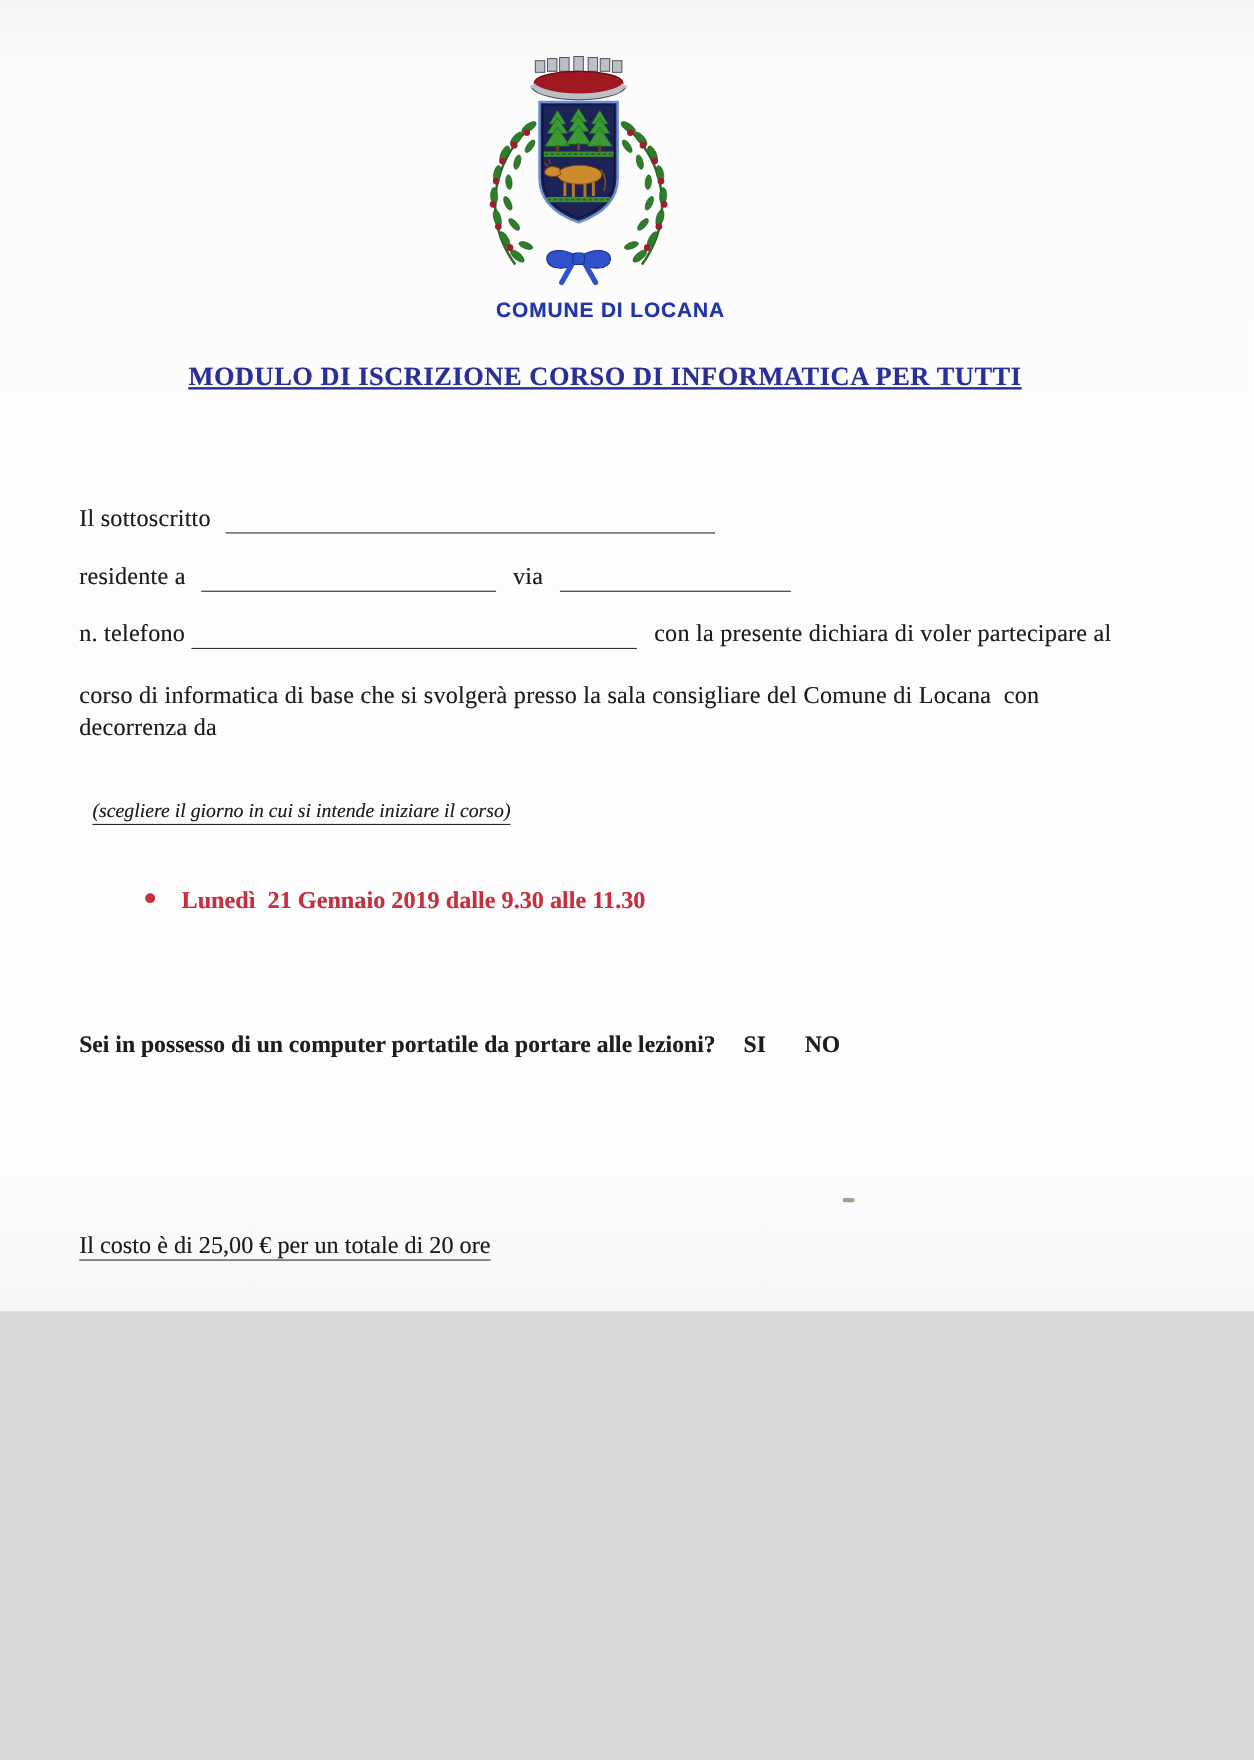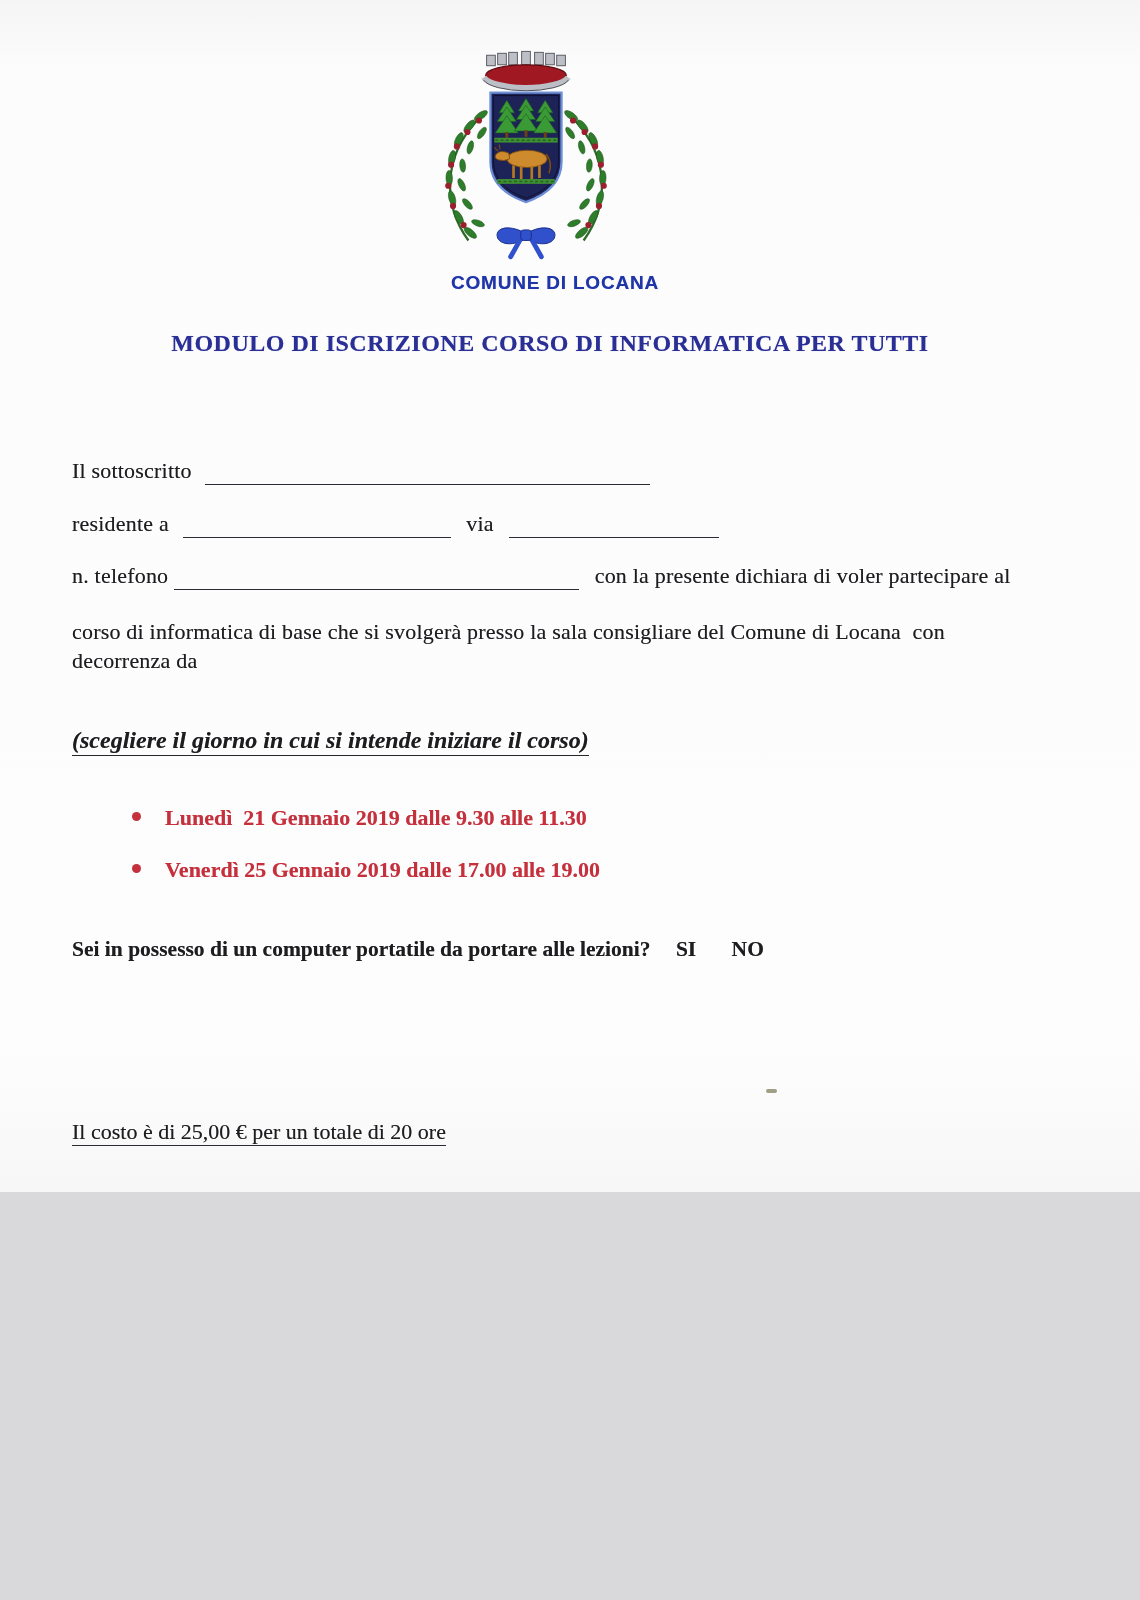--- a/index.html
+++ b/index.html
@@ -29,29 +29,30 @@
     font-weight:bold;font-size:19px;letter-spacing:.8px;
     color:#1f35a8;
     text-shadow:0 0 .7px rgba(31,53,168,.6);
   }
   .doc-title{
     width:1100px;left:0;top:330px;
     text-align:center;
     font-weight:bold;font-size:24px;letter-spacing:.5px;
     color:#2a2f96;
     text-shadow:0 0 .7px rgba(42,47,150,.55);
+    text-decoration:underline;
   }
   .paragraph{
     left:72px;top:617px;width:950px;
     font-size:22px;line-height:29px;letter-spacing:.2px;
     white-space:pre-wrap;
   }
   .note-italic{
-    left:72px;top:727px;
-    font-size:24px;font-style:italic;font-weight:700;
+    left:84px;top:727px;
+    font-size:18px;font-style:italic;font-weight:400;
   }
   .note-italic .underlined{border-bottom:1.9px solid #26262c;padding-bottom:2px;}
   .option-row{left:110px;font-size:22px;color:#c5303c;white-space:pre-wrap;
     text-shadow:0 0 .6px rgba(197,48,60,.5);font-weight:bold;}
   .option-dot{
     display:inline-block;width:9px;height:9px;border-radius:50%;
     background:#c5303c;margin-right:24px;vertical-align:4px;
   }
   .question{left:72px;top:937px;font-size:21.5px;font-weight:bold;white-space:nowrap;}
   .answer-yes{margin-left:20px;}
@@ -192,23 +193,20 @@
   <div class="abs paragraph scan-text">corso di informatica di base che si svolgerà presso la sala consigliare del Comune di Locana  con
 decorrenza da</div>
 
   <div class="abs note-italic scan-text">
     <span class="underlined">(scegliere il giorno in cui si intende iniziare il corso)</span>
   </div>
 
   <div class="abs option-row" style="top:779px;">
     <span class="option-dot"></span><span>Lunedì  21 Gennaio 2019 dalle 9.30 alle 11.30</span>
   </div>
-  <div class="abs option-row" style="top:831px;">
-    <span class="option-dot"></span><span>Venerdì 25 Gennaio 2019 dalle 17.00 alle 19.00</span>
-  </div>
 
   <div class="abs question scan-text">
     <span>Sei in possesso di un computer portatile da portare alle lezioni?</span>
     <span class="answer-yes">SI</span>
     <span class="answer-no">NO</span>
   </div>
 
   <div class="abs artifact-dash"></div>
 
   <div class="abs cost scan-text">

